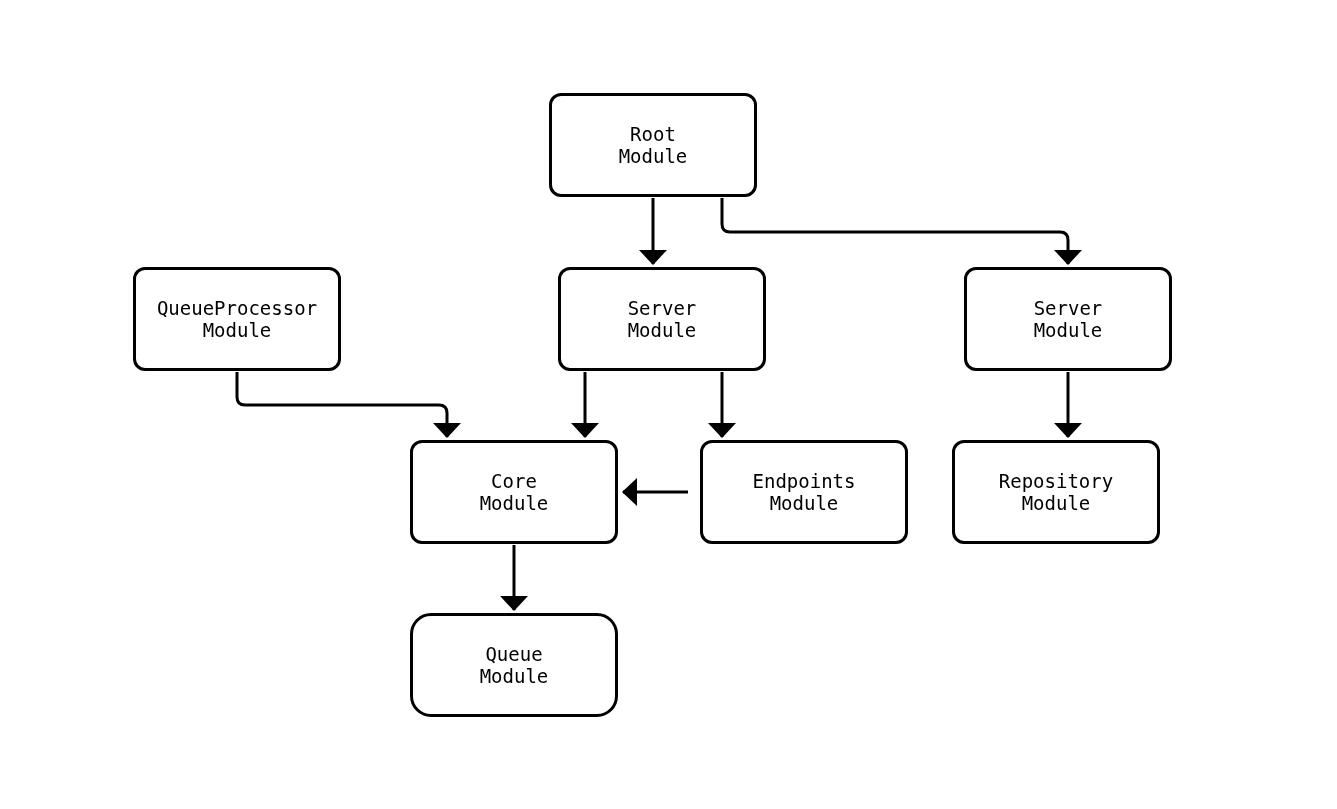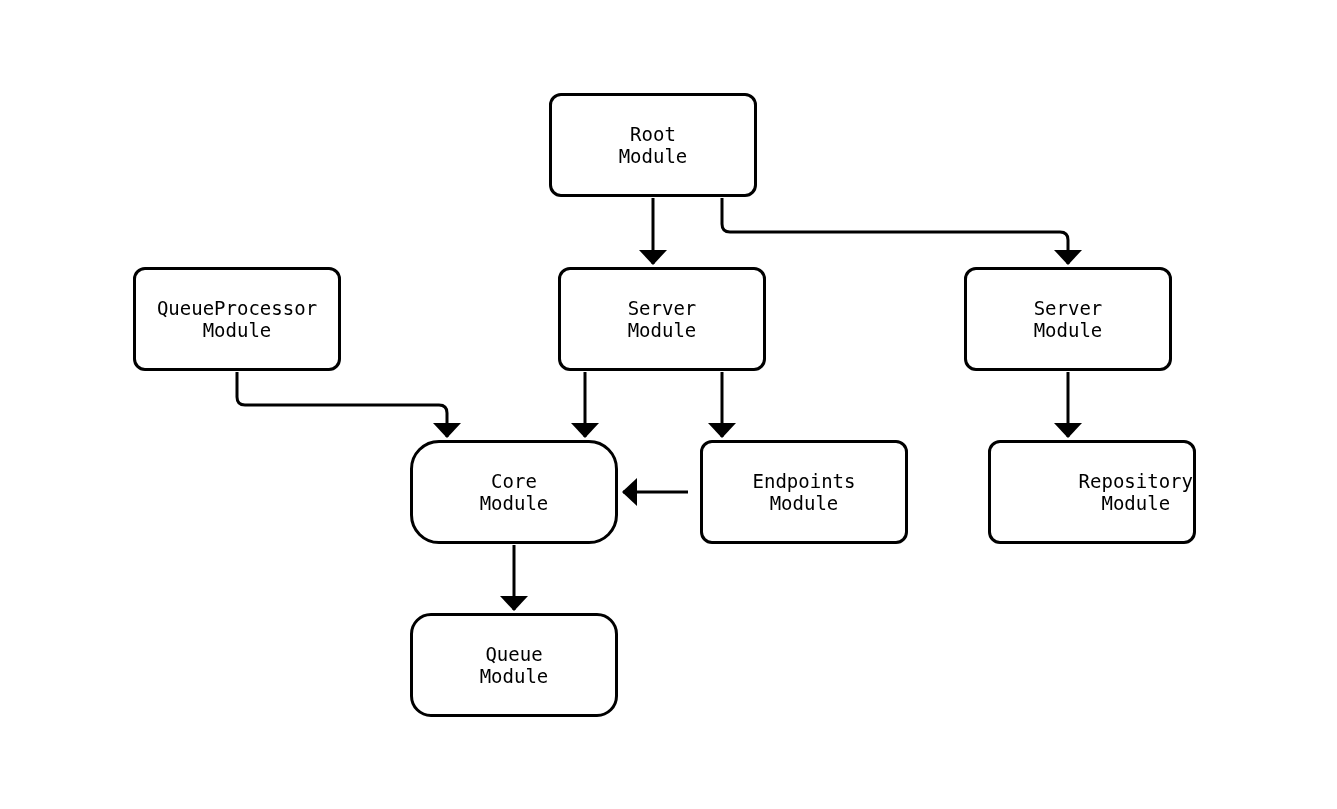--- a/index.html
+++ b/index.html
@@ -44,23 +44,23 @@
     text-align: center;
     font-size: 19px;
     line-height: 22px;
     font-weight: normal;
     color: #000000;
   }
   .n-root          { left: 549px; top: 93px;  }
   .n-server        { left: 558px; top: 267px; }
   .n-queueproc     { left: 133px; top: 267px; }
   .n-global        { left: 964px; top: 267px; }
-  .n-core          { left: 410px; top: 440px; border-radius: 29px; }
+  .n-core          { left: 410px; top: 440px; }
   .n-endpoints     { left: 688px; top: 440px; margin-left: 12px; }
-  .n-repository    { left: 988px; top: 440px; justify-content: flex-end; }
+  .n-repository    { left: 952px; top: 440px; }
   .n-queue         { left: 410px; top: 613px; border-radius: 21px; }
 </style>
 </head>
 <body>
 
 <div class="canvas">
 
   <svg class="edges-layer" viewBox="0 0 1337 809" xmlns="http://www.w3.org/2000/svg">
     <defs>
       <marker id="arrowhead" markerUnits="userSpaceOnUse" markerWidth="16" markerHeight="28" refX="14" refY="14" orient="auto">

